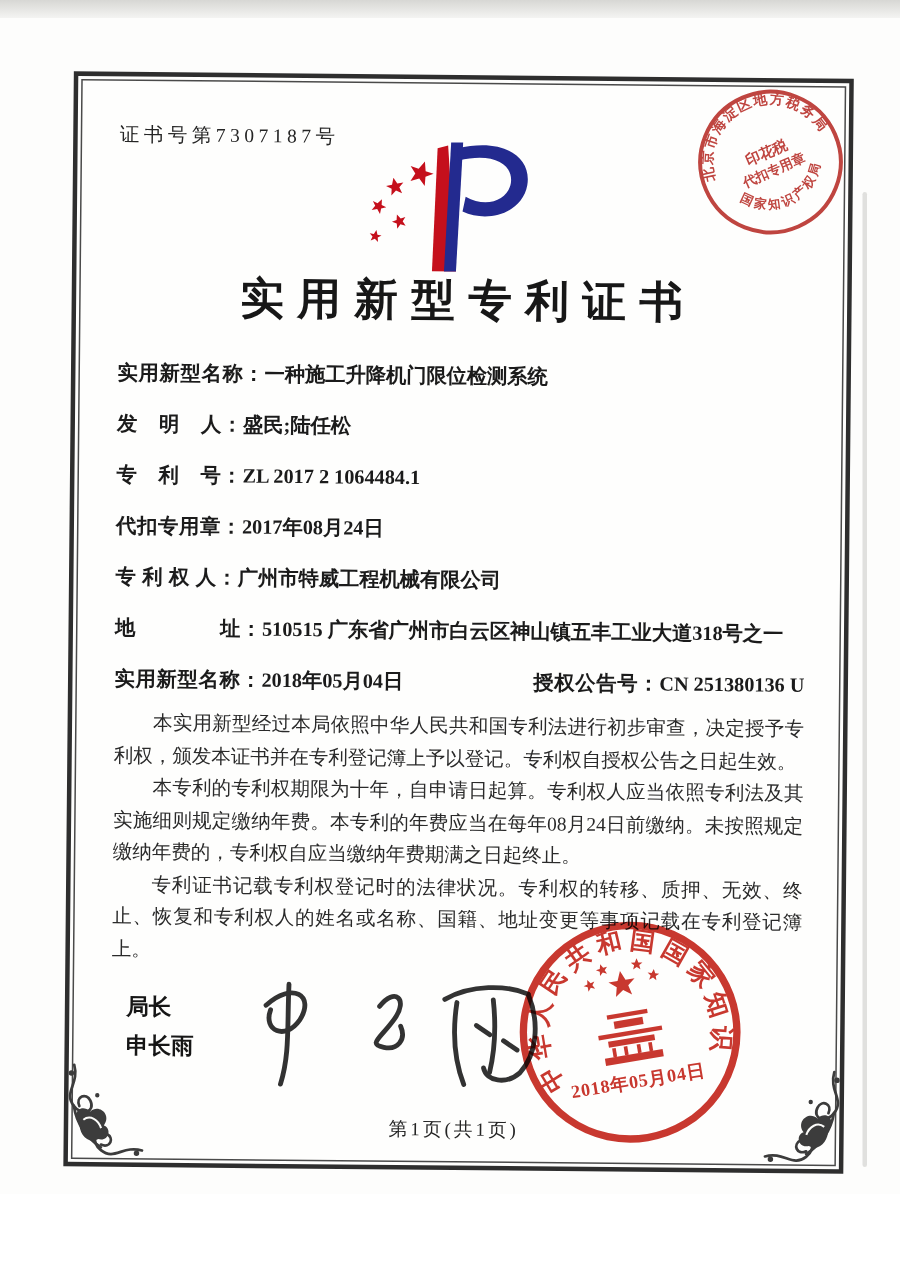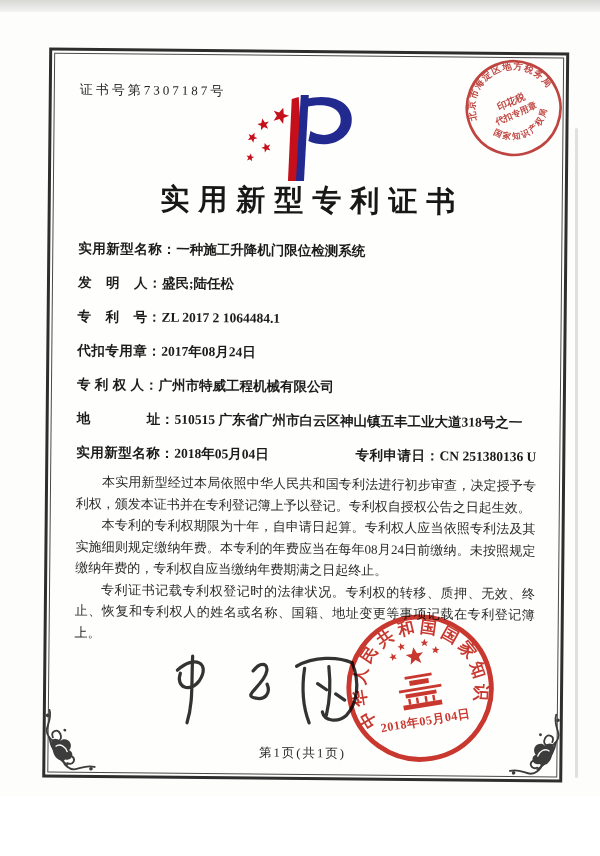--- a/index.html
+++ b/index.html
@@ -119,30 +119,34 @@
         <span class="flabel">代扣专用章：</span><span class="fvalue">2017年08月24日</span>
       </div>
       <div class="frow">
         <span class="flabel">专 利 权 人：</span><span class="fvalue">广州市特威工程机械有限公司</span>
       </div>
       <div class="frow">
         <span class="flabel">地　　　　址：</span><span class="fvalue">510515 广东省广州市白云区神山镇五丰工业大道318号之一</span>
       </div>
       <div class="frow split">
         <span><span class="flabel">实用新型名称：</span><span class="fvalue">2018年05月04日</span></span>
-        <span><span class="flabel">专利申请日：</span><span class="fvalue">CN 251380136 U</span></span>
+        <span><span class="flabel">授权公告号：</span><span class="fvalue">CN 251380136 U</span></span>
       </div>
     </div>
 
     <div class="paragraphs">
       <p>本实用新型经过本局依照中华人民共和国专利法进行初步审查，决定授予专利权，颁发本证书并在专利登记簿上予以登记。专利权自授权公告之日起生效。</p>
       <p>本专利的专利权期限为十年，自申请日起算。专利权人应当依照专利法及其实施细则规定缴纳年费。本专利的年费应当在每年08月24日前缴纳。未按照规定缴纳年费的，专利权自应当缴纳年费期满之日起终止。</p>
       <p>专利证书记载专利权登记时的法律状况。专利权的转移、质押、无效、终止、恢复和专利权人的姓名或名称、国籍、地址变更等事项记载在专利登记簿上。</p>
     </div>
 
+    <div class="sign">
+      <div>局长</div>
+      <div>申长雨</div>
+    </div>
 
     <svg class="sign-script" viewBox="0 0 210 95">
       <g fill="none" stroke="#1d1d1d" stroke-width="3.2" stroke-linecap="round" opacity=".9">
         <path d="M28,16 C27,44 29,62 23,82"></path>
         <path d="M13,30 C30,14 46,23 35,40 C26,53 11,47 16,33"></path>
         <path d="M88,30 C98,17 107,25 98,38 C89,51 80,55 91,57 C100,59 106,52 102,43"></path>
         <path d="M131,25 C148,15 172,15 186,21"></path>
         <path d="M139,27 C136,48 138,66 144,81"></path>
         <path d="M186,21 C194,40 192,61 181,73 C172,81 159,79 157,70"></path>
         <path d="M163,25 C165,42 164,60 161,73"></path>

